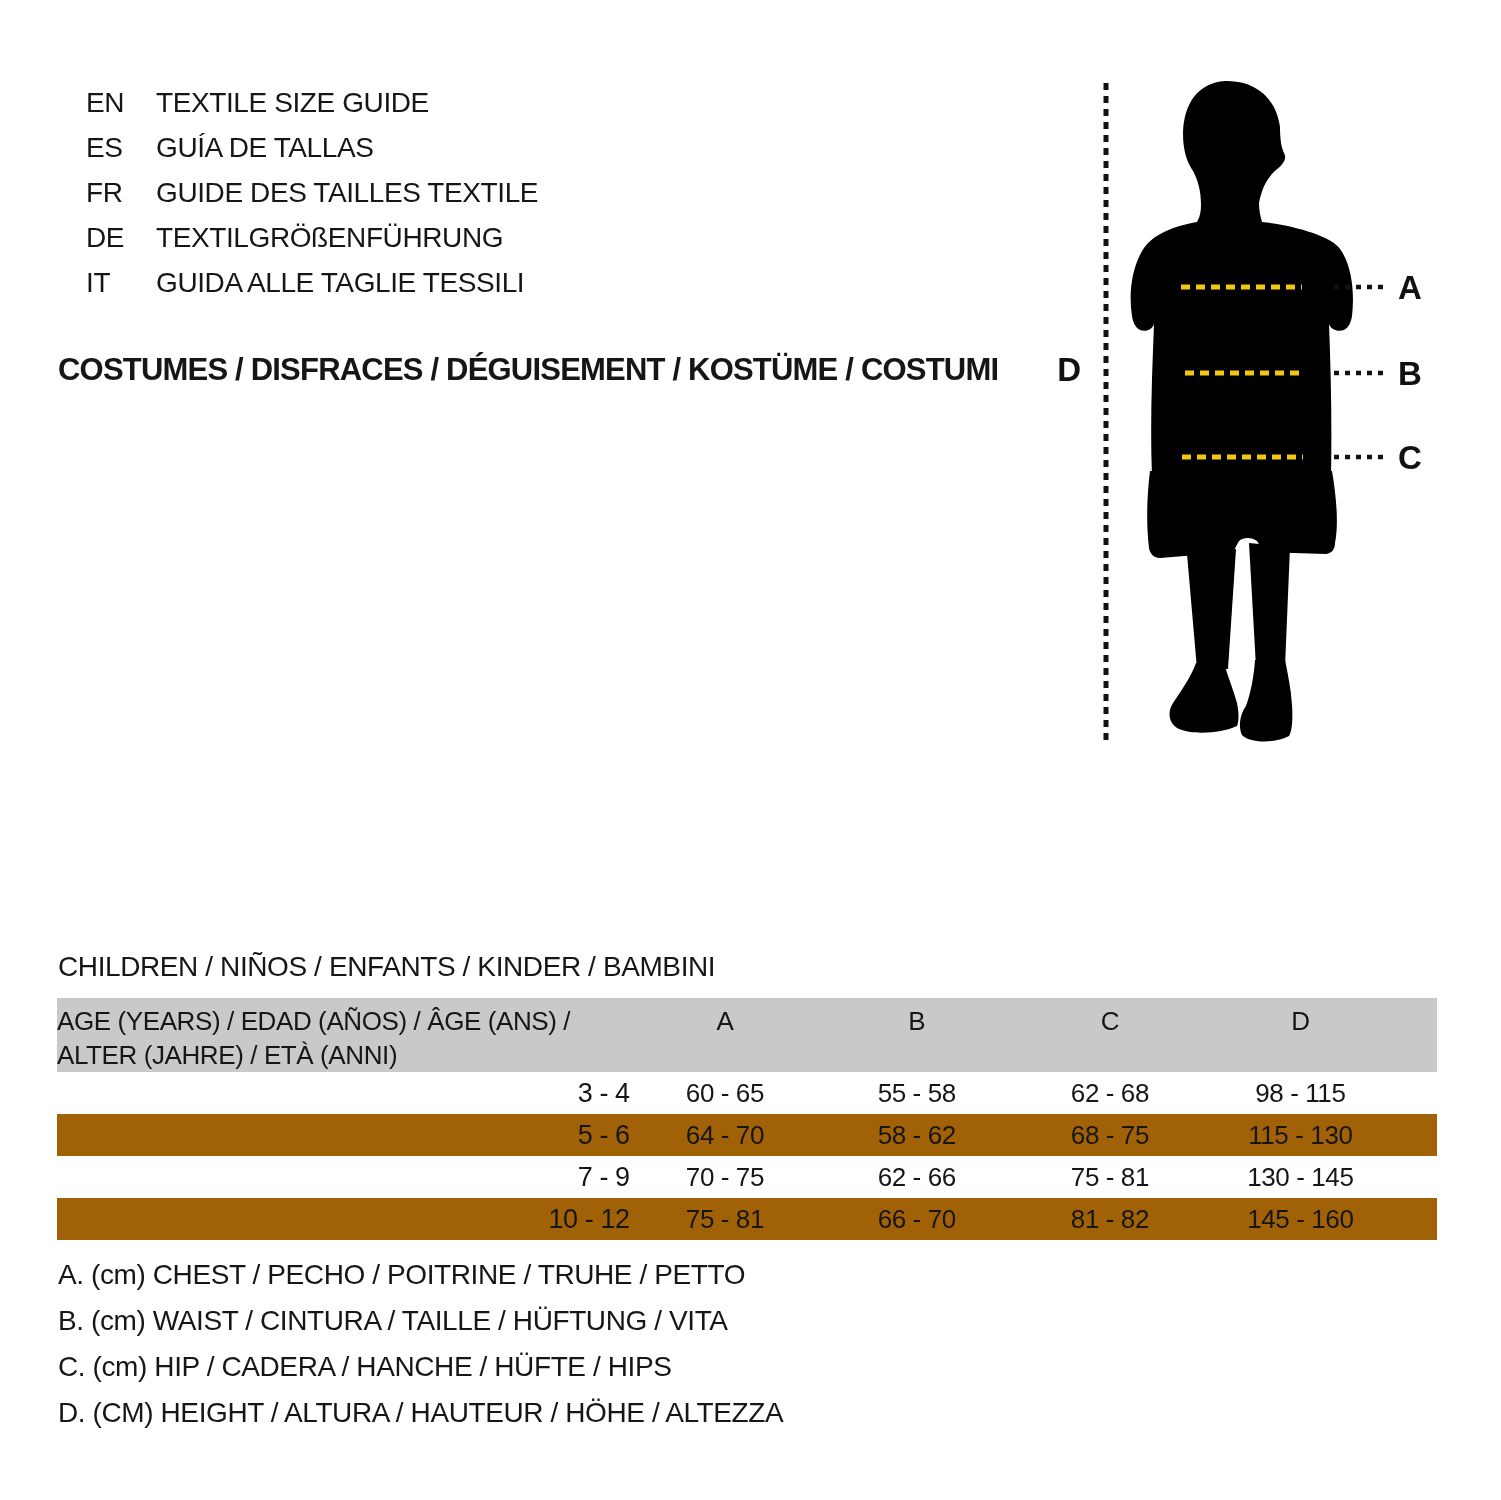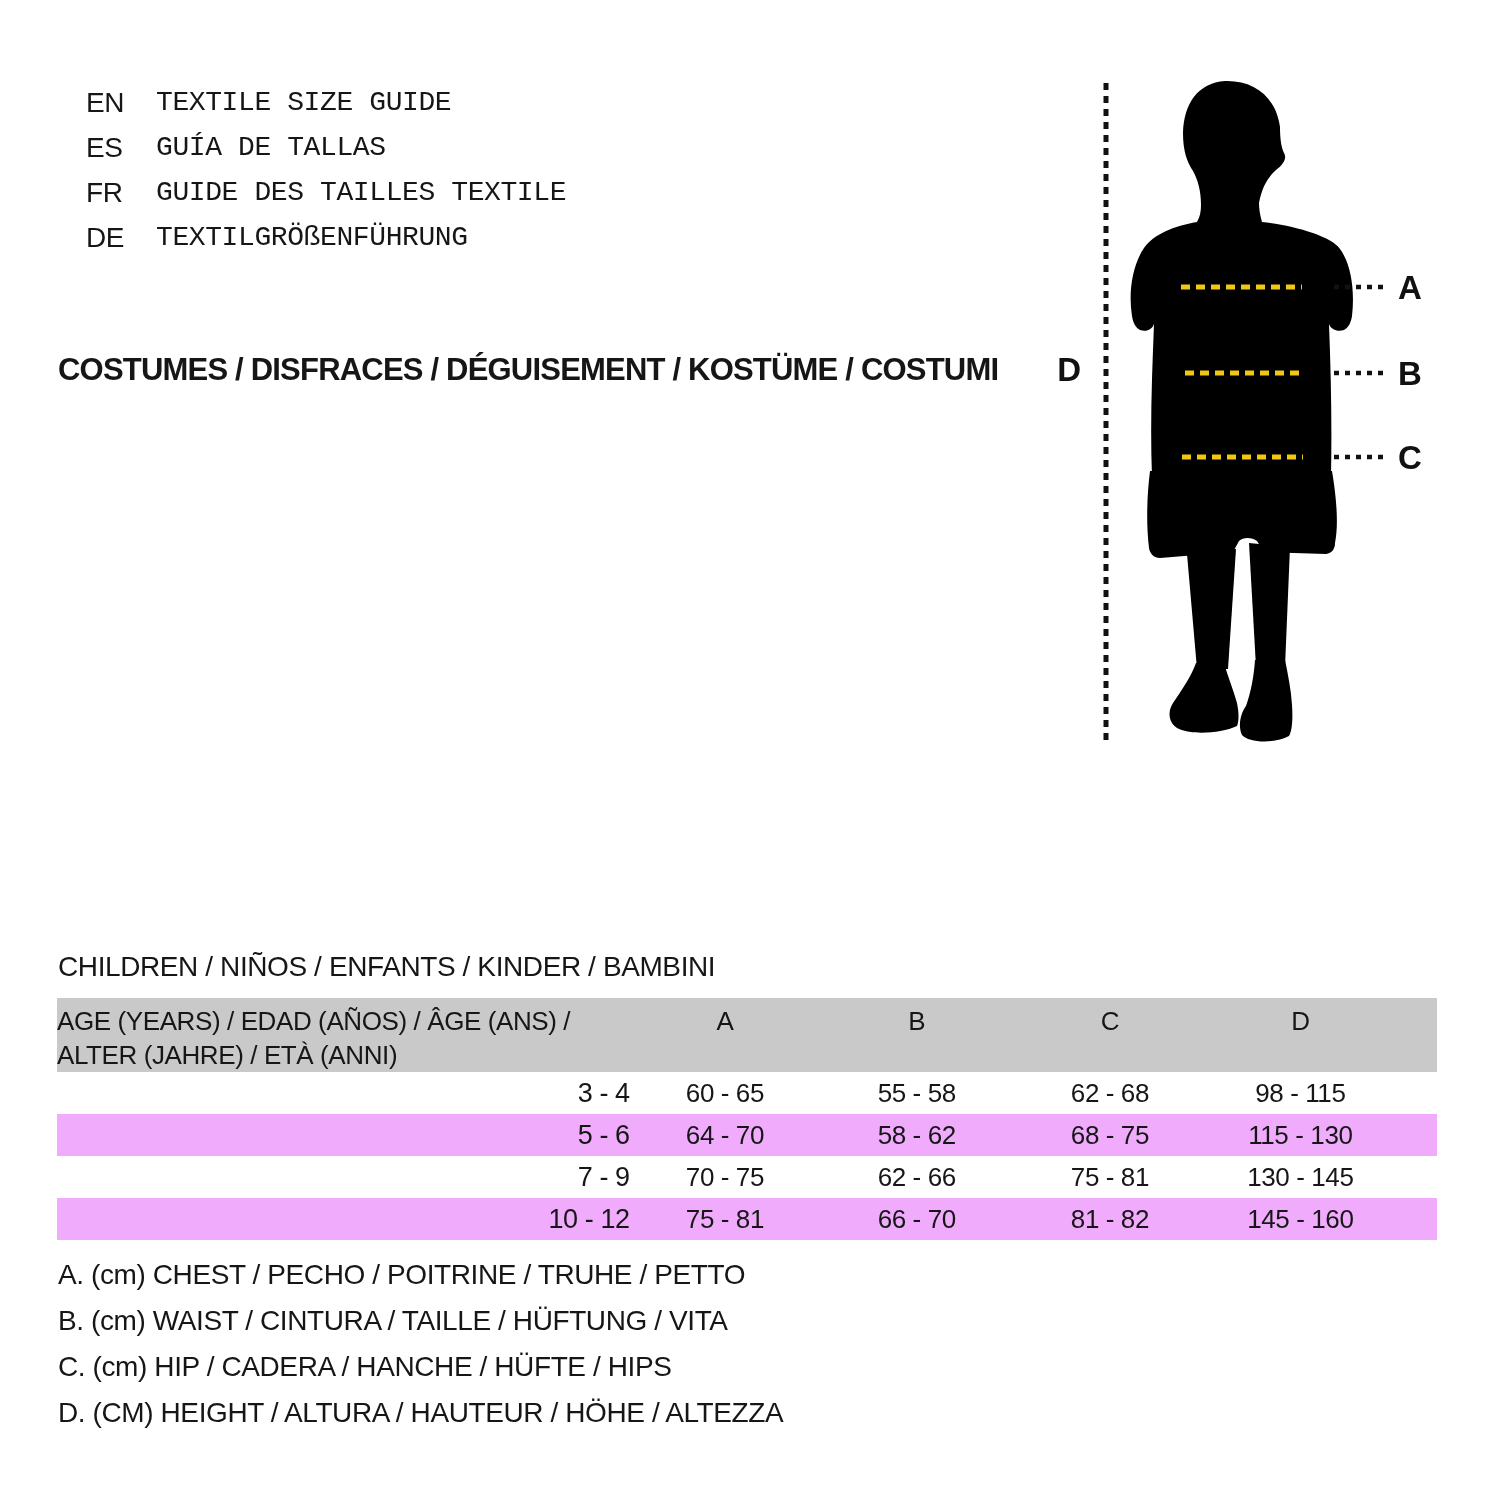--- a/index.html
+++ b/index.html
@@ -9,21 +9,21 @@
     background:#ffffff;
     font-family:"Liberation Sans", sans-serif;
     color:#161616;
     overflow:hidden;
     letter-spacing:-0.4px;
   }
   
   .lang-list{position:absolute;left:58px;top:80px;}
   .lang-row{display:flex;height:45px;align-items:center;font-size:28px;font-weight:500;margin-left:28px;}
   .lang-code{width:70px;flex:0 0 70px;}
-  .lang-label{white-space:nowrap;font-family:Liberation Mono, monospace;}
+  .lang-label{white-space:nowrap;}
   .category-line{
     position:absolute;left:58px;top:352px;
     font-size:31px;font-weight:bold;white-space:nowrap;letter-spacing:-0.8px;
   }
   
   .figure-wrap{position:absolute;left:1040px;top:75px;width:445px;height:690px;}
   .figure-wrap svg{display:block;}
   .fig-label{font-family:"Liberation Sans",sans-serif;font-weight:bold;font-size:33px;fill:#111111;}
   
   .section-title{
@@ -33,21 +33,21 @@
   .size-table-wrap{position:absolute;left:57px;top:998px;width:1380px;}
   table.size-table{width:100%;border-collapse:collapse;table-layout:fixed;}
   table.size-table th,table.size-table td{
     font-weight:normal;padding:0;margin:0;
   }
   tr.head-row{background:#c9c9c9;height:74px;border-radius:8px;}
   tr.head-row th{vertical-align:top;padding-top:6px;font-size:26px;}
   th.age-head{text-align:left;padding-left:8px;line-height:34px;}
   th.col-head{text-align:center;line-height:34px;}
   tr.data-row{height:42px;}
-  tr.data-row.striped{background:#f0abfc;}
+  tr.data-row.striped{background:#a16207;}
   td.age-cell{text-align:right;padding-left:8px;font-size:27px;}
   td.val-cell{text-align:center;font-size:26px;}
   
   .legend{position:absolute;left:58px;top:1252px;}
   .legend-row{height:46px;display:flex;align-items:center;font-size:28px;font-weight:500;white-space:nowrap;text-align:right;}
 </style>
 </head>
 <body>
 
 <div id="page">
@@ -61,20 +61,24 @@
       <span class="lang-code">ES</span>
       <span class="lang-label">GUÍA DE TALLAS</span>
     </div>
     <div class="lang-row">
       <span class="lang-code">FR</span>
       <span class="lang-label">GUIDE DES TAILLES TEXTILE</span>
     </div>
     <div class="lang-row">
       <span class="lang-code">DE</span>
       <span class="lang-label">TEXTILGRÖßENFÜHRUNG</span>
+    </div>
+    <div class="lang-row">
+      <span class="lang-code">IT</span>
+      <span class="lang-label">GUIDA ALLE TAGLIE TESSILI</span>
     </div>
   </div>
 
   <div class="category-line">COSTUMES / DISFRACES / DÉGUISEMENT / KOSTÜME / COSTUMI</div>
 
   <div class="figure-wrap">
     <svg width="445" height="690" viewBox="0 0 445 690" xmlns="http://www.w3.org/2000/svg">
 
       <line x1="66" y1="8" x2="66" y2="665" stroke="#111111" stroke-width="5" stroke-dasharray="7 6"></line>
 

